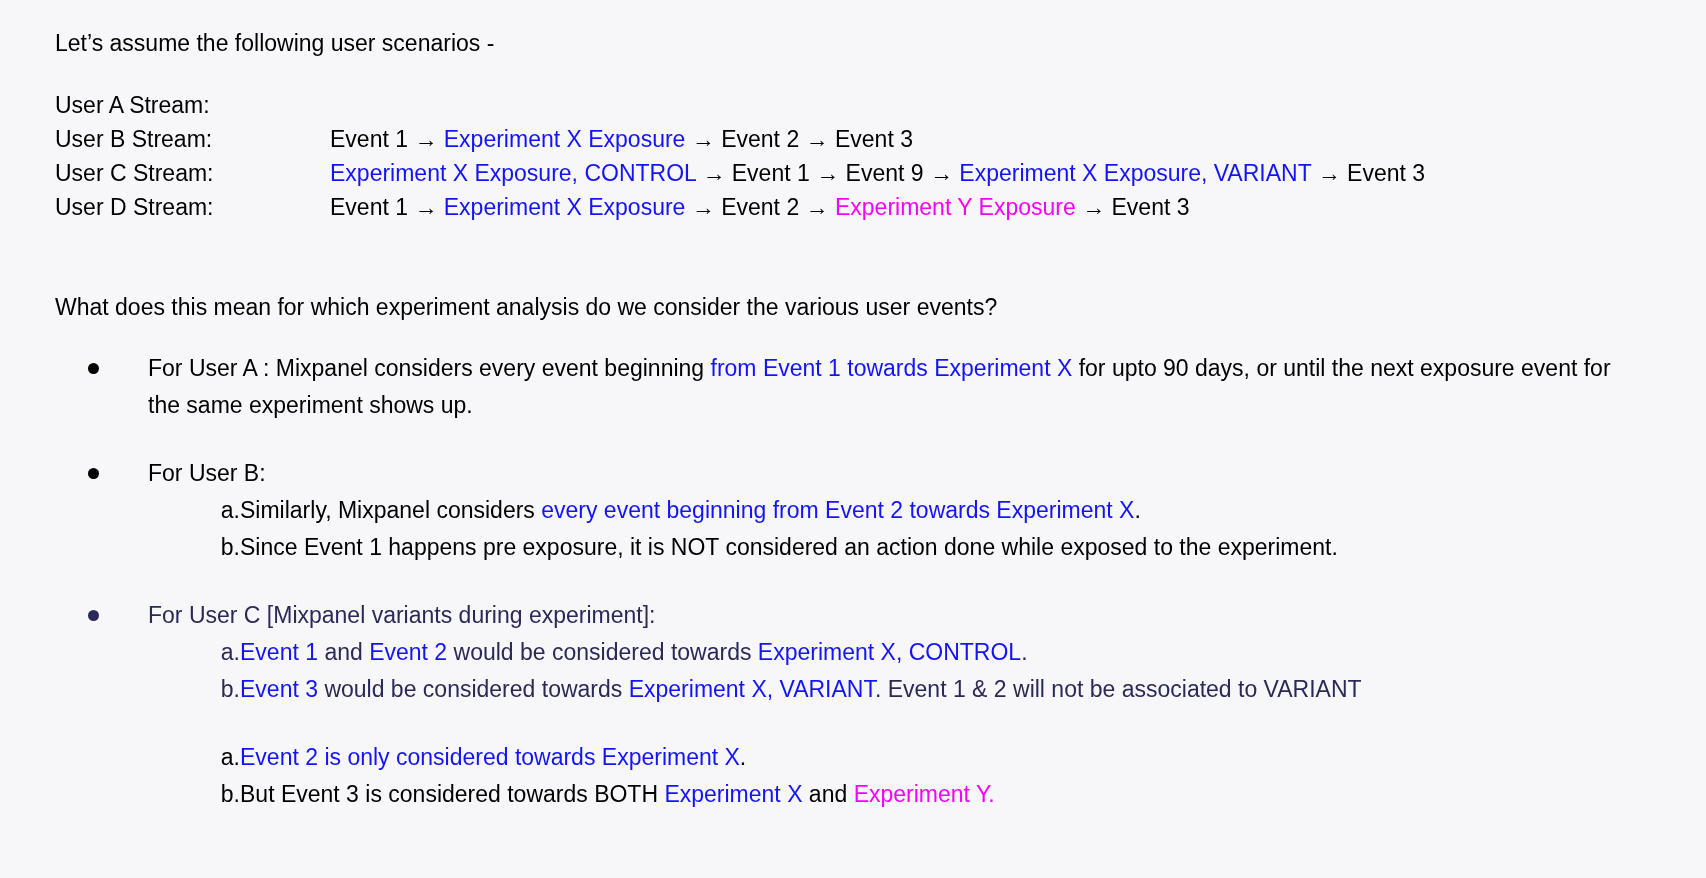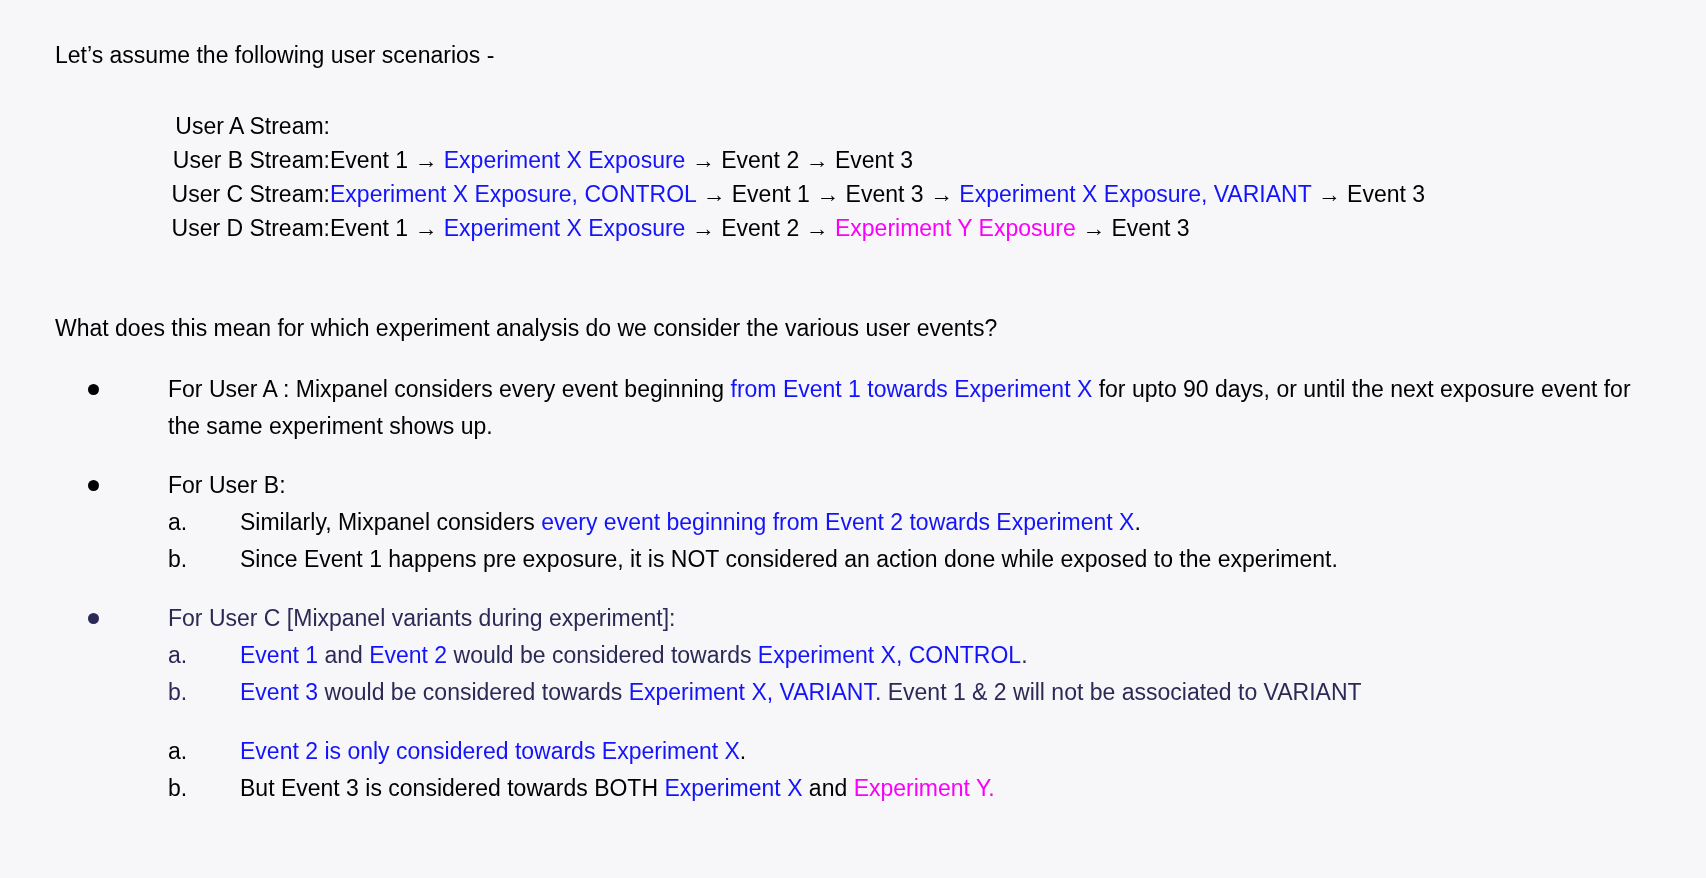--- a/index.html
+++ b/index.html
@@ -5,36 +5,36 @@
   html, body { margin: 0; padding: 0; }
   body {
     width: 1706px;
     height: 878px;
     overflow: hidden;
     background: var(--background, #f7f6f9);
     color: var(--text, #000000);
     font-family: "Liberation Sans", sans-serif;
     font-size: 23px;
   }
-  .page { padding: 40px 0 0 55px; }
+  .page { padding: 28px 0 0 55px; }
 
   .title { margin: 0; line-height: 30px; }
 
-  .streams { margin-top: 39px; text-align: right; }
+  .streams { margin-top: 30px; }
   .stream-row { display: flex; line-height: 34px; white-space: pre; }
   .stream-label { flex: none; width: 275px; }
   .stream-value { }
 
   .question { font-weight: normal; margin: 66px 16px 0 0; line-height: 34px; }
 
   .section { margin-top: 26px; }
-  .section + .section { margin-top: 22px; }
+  .section + .section { margin-top: 31px; text-align: right; }
   .section-d { margin-top: 29px; }
 
-  .bullet-row { display: flex; gap: 20px; }
+  .bullet-row { display: flex; }
   .dot {
     flex: none;
     width: 11px; height: 11px;
     border-radius: 50%;
     background: var(--text, #000000);
     margin: 13px 0 0 33px;
   }
   .dot.indigo-dot { background: var(--indigo, #2b2a56); }
   .bullet-text { margin-left: 49px; line-height: 37px; }
   .bullet-text.wide { max-width: 1495px; }
@@ -58,21 +58,21 @@
   <div class="streams">
     <div class="stream-row">
       <span class="stream-label">User A Stream:</span>
     </div>
     <div class="stream-row">
       <span class="stream-label">User B Stream:</span>
       <span class="stream-value"><span class="c-text">Event 1 → </span><span class="c-blue">Experiment X Exposure</span><span class="c-text"> → Event 2 → Event 3</span></span>
     </div>
     <div class="stream-row">
       <span class="stream-label">User C Stream:</span>
-      <span class="stream-value"><span class="c-blue">Experiment X Exposure, CONTROL</span><span class="c-text"> → Event 1 → Event 3 → </span><span class="c-blue">Experiment X Exposure, VARIANT</span><span class="c-text"> → Event 3</span></span>
+      <span class="stream-value"><span class="c-blue">Experiment X Exposure, CONTROL</span><span class="c-text"> → Event 1 → Event 9 → </span><span class="c-blue">Experiment X Exposure, VARIANT</span><span class="c-text"> → Event 3</span></span>
     </div>
     <div class="stream-row">
       <span class="stream-label">User D Stream:</span>
       <span class="stream-value"><span class="c-text">Event 1 → </span><span class="c-blue">Experiment X Exposure</span><span class="c-text"> → Event 2 → </span><span class="c-magenta">Experiment Y Exposure</span><span class="c-text"> → Event 3</span></span>
     </div>
   </div>
 
   <p class="question">What does this mean for which experiment analysis do we consider the various user events?</p>
 
   <div class="section section-a">

